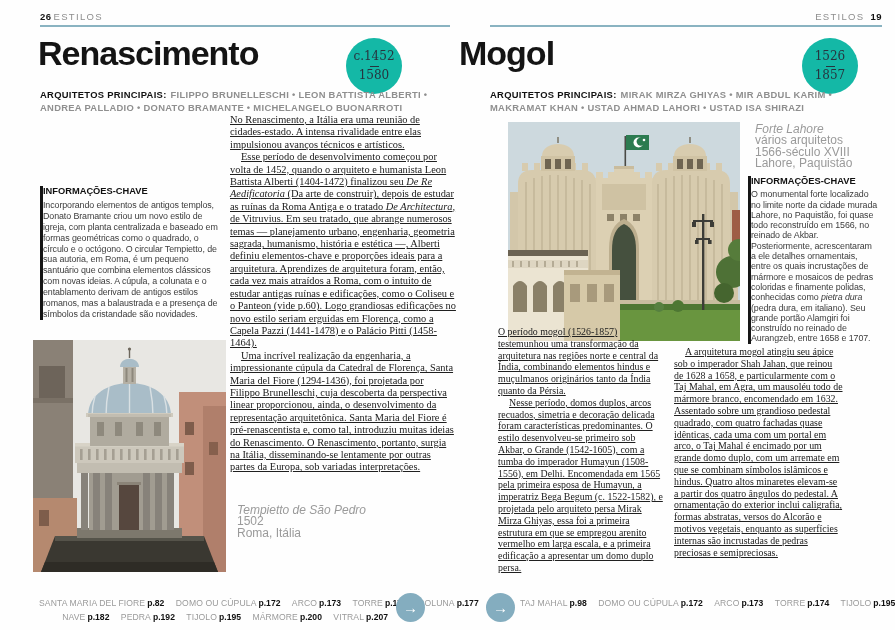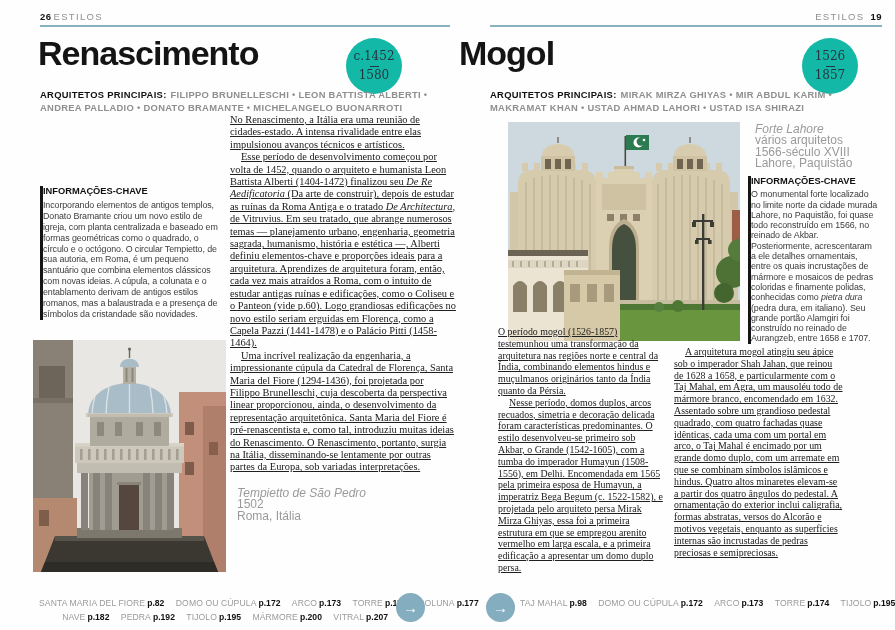--- a/index.html
+++ b/index.html
@@ -46,21 +46,21 @@
   
   .body-col{position:absolute;font-family:"Liberation Serif",serif;color:#202020;text-align:left;}
   .left-col{left:230px;top:114px;width:226px;font-size:10.4px;line-height:12.4px;}
   .rp-col1{left:498px;top:326px;width:166px;font-size:9.9px;line-height:11.8px;}
   .rp-col2{left:674px;top:346px;width:170px;font-size:9.9px;line-height:11.8px;}
   .body-col p{margin:0;text-decoration:underline;}
   .body-col p.ind{text-indent:11px;}
   .it{font-style:italic;}
   
   .caption{font-family:"Liberation Sans",sans-serif;font-size:12px;line-height:11.4px;color:#9a9a9a;}
-  .left-caption{margin-top:14px;padding-left:7px;}
+  .left-caption{margin-top:31px;padding-left:7px;}
   .right-caption{position:absolute;left:755px;top:124px;width:130px;}
   .cap-title{font-style:italic;}
   
   .footer{position:absolute;top:596px;font-size:8.6px;line-height:14px;white-space:nowrap;}
   .left-footer{left:30px;width:358px;text-align:right;}
   .right-footer{left:520px;width:366px;text-align:left;}
   .f-item{margin-left:9px;}
   .right-footer .f-item{margin-left:0;margin-right:9px;}
   .f-label{color:#9a9a9a;letter-spacing:0.1px;}
   .f-page{color:#111;font-weight:bold;margin-left:2px;}

